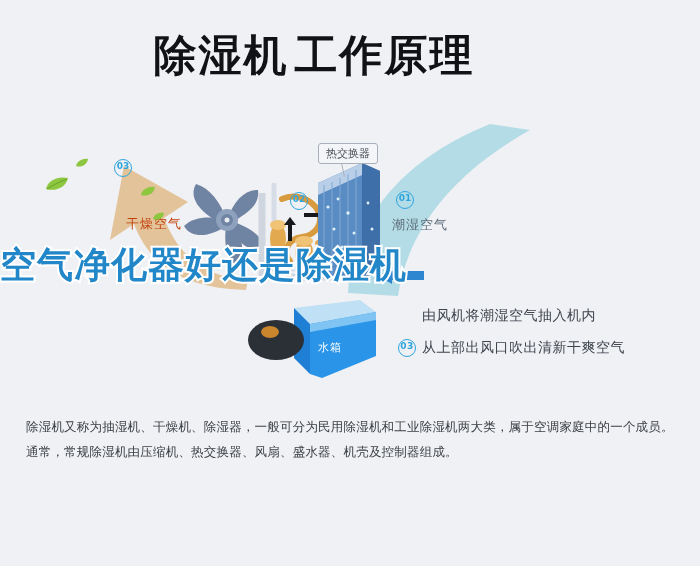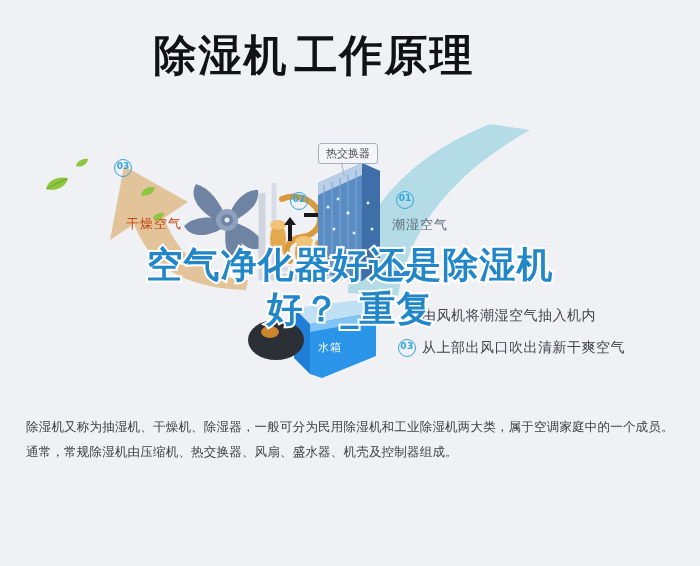--- a/index.html
+++ b/index.html
@@ -102,21 +102,21 @@
   .step-row{
     display:flex;align-items:center;gap:6px;
     height:32px;
     font-size:14px;color:#3e454d;letter-spacing:0.5px;white-space:nowrap;
   }
   .step-row .ring-badge{flex:0 0 auto;}
 
   
   .overlay{
     position:absolute;left:0;top:243px;width:700px;
-    text-align:center;z-index:40;pointer-events:none;
+    z-index:40;pointer-events:none;
   }
   .overlay-line{
     font-size:36px;line-height:44px;font-weight:bold;
     color:#2287c8;letter-spacing:1px;
     -webkit-text-stroke:4px #ffffff;
     paint-order:stroke fill;
     white-space:nowrap;
   }
 
   
@@ -282,21 +282,20 @@
         <span>由风机将潮湿空气抽入机内</span>
       </div>
       <div class="step-row">
         <span class="ring-badge">03</span>
         <span>从上部出风口吹出清新干爽空气</span>
       </div>
     </div>
 
     <div class="overlay">
       <div class="overlay-line">空气净化器好还是除湿机</div>
-      <div class="overlay-line">好？_重复</div>
     </div>
   </div>
 
   <div class="copy">
     <p>除湿机又称为抽湿机、干燥机、除湿器，一般可分为民用除湿机和工业除湿机两大类，属于空调家庭中的一个成员。通常，常规除湿机由压缩机、热交换器、风扇、盛水器、机壳及控制器组成。</p>
   </div>
 
 </div>
 
 </body></html>

